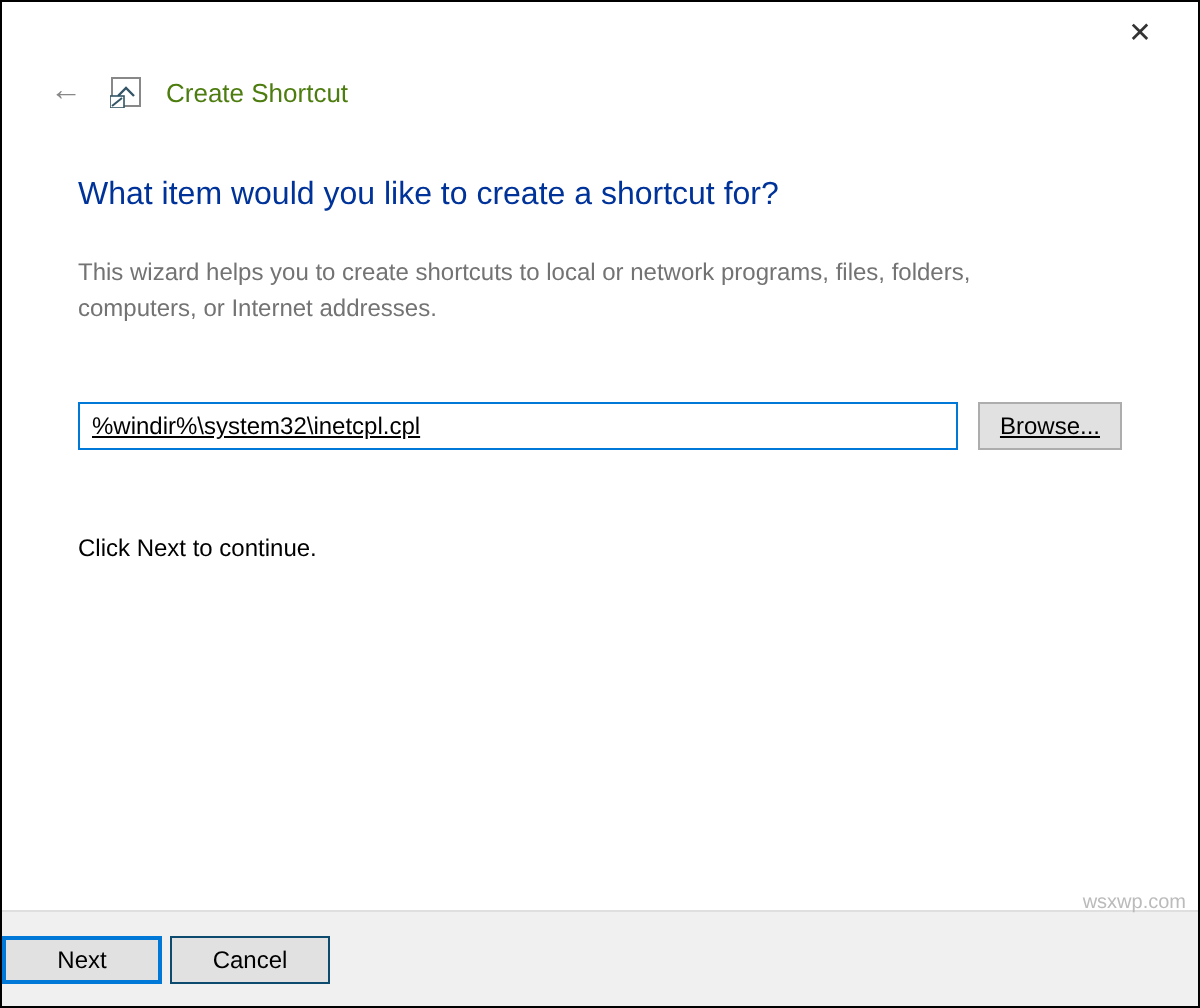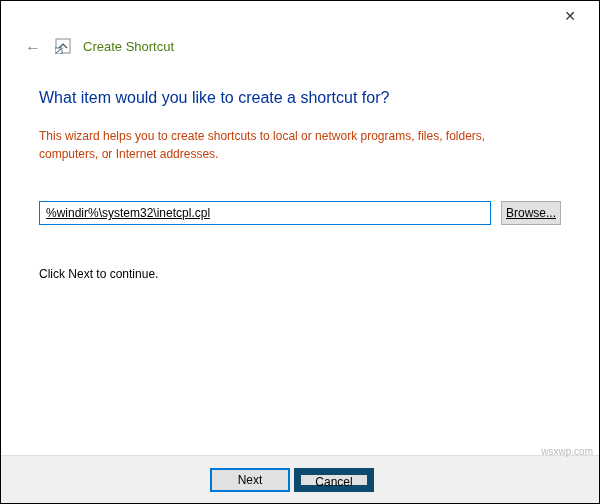--- a/index.html
+++ b/index.html
@@ -54,21 +54,21 @@
     .content {
       padding: 22px 38px 0 38px;
     }
     .heading {
       color: #003399;
       font-size: 16px;
       font-weight: 400;
       margin-bottom: 20px;
     }
     .description {
-      color: #c2410c;
+      color: #737373;
       font-size: 12px;
       line-height: 1.5;
       margin-bottom: 38px;
       max-width: 500px;
     }
     .field-label {
       font-size: 12px;
       color: #000;
       margin-bottom: 6px;
     }
@@ -82,21 +82,21 @@
     .location-input {
       flex: 1;
       height: 24px;
       border: 1px solid #0078d7;
       padding: 0 6px;
       font-size: 12px;
       font-family: inherit;
       outline: none;
     }
     .browse-btn {
-      width: 60px;
+      width: 72px;
       height: 24px;
       background: #e1e1e1;
       border: 1px solid #adadad;
       font-size: 12px;
       font-family: inherit;
       cursor: pointer;
     }
     .continue-text {
       font-size: 12px;
       color: #000;
@@ -104,30 +104,30 @@
     }
     .footer {
       position: absolute;
       bottom: 0;
       left: 0;
       right: 0;
       height: 48px;
       background: #f0f0f0;
       border-top: 1px solid #dfdfdf;
       display: flex;
-      justify-content: center;
+      justify-content: flex-start;
       align-items: center;
       padding-right: 16px;
       gap: 4px;
     }
     .footer-btn {
       width: 80px;
       height: 24px;
       background: #e1e1e1;
-      border: 7px solid #0c4a6e;
+      border: 1px solid #0c4a6e;
       font-size: 12px;
       font-family: inherit;
       cursor: pointer;
     }
     .footer-btn.primary {
       border: 2px solid #0078d7;
       line-height: 20px;
     }
     .watermark {
       position: absolute;

